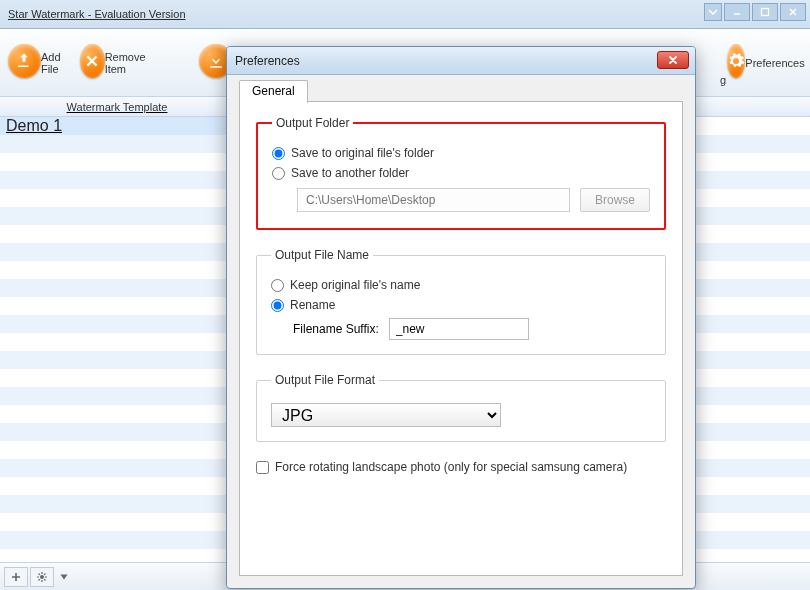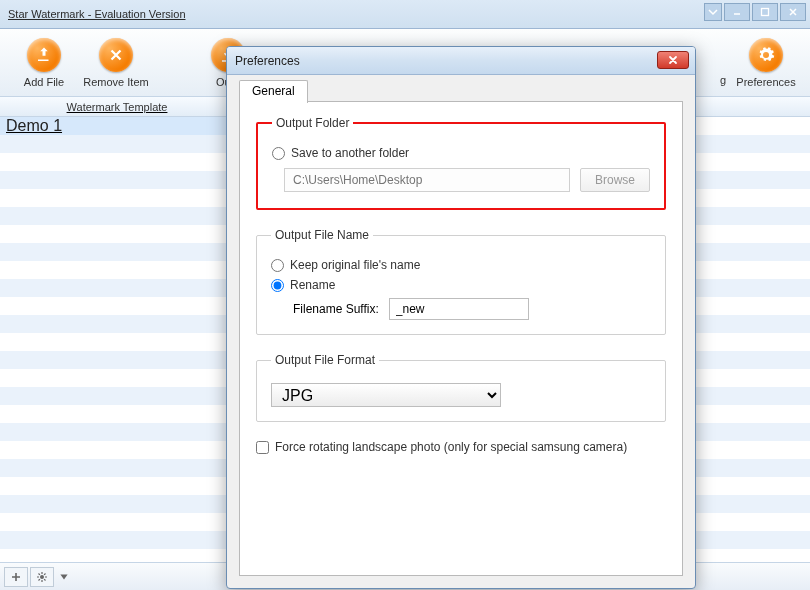--- a/index.html
+++ b/index.html
@@ -37,21 +37,21 @@
   
   .toolbar {
     height: 68px;
     background: linear-gradient(to bottom, #fdfefe 0%, #e6eef6 100%);
     border-bottom: 1px solid #c5d5e6;
     display: flex;
     align-items: center;
     padding: 4px 8px;
   }
   .tool-item {
-    display: flex; flex-direction: column; align-items: center; justify-content: center;
+    display: flex; flex-direction: row; align-items: center; justify-content: center;
     width: 72px; height: 60px; cursor: pointer; color: #333;
   }
   .tool-item .icon-circle {
     width: 34px; height: 34px; border-radius: 50%;
     background: radial-gradient(circle at 30% 30%, #ffb45c, #f57c00 70%);
     box-shadow: inset 0 2px 4px rgba(255,255,255,0.6), 0 1px 2px rgba(0,0,0,0.3);
     display: flex; align-items: center; justify-content: center; margin-bottom: 4px;
   }
   .tool-item .icon-circle svg { width: 18px; height: 18px; fill: #fff; }
   .tool-item .label { font-size: 11px; }
@@ -118,21 +118,21 @@
     padding: 14px 16px;
   }
   fieldset.group {
     border:1px solid #d0d0d0; border-radius:2px; padding: 10px 14px 14px 14px;
     margin-bottom: 18px; position:relative;
   }
   fieldset.group.highlight { border: 2px solid #e11; padding: 10px 14px 16px 14px;}
   legend { font-size: 12px; color:#333; padding: 0 4px; }
   .radio-row, .check-row { display:flex; align-items:center; gap:6px; margin: 6px 0; font-size:12px; color:#333;}
   .radio-row input[type=radio], .check-row input[type=checkbox] { width:13px;height:13px;}
-  .path-row { display:flex; align-items:flex-start; gap:10px; margin-top:8px; margin-left: 12px; border-radius: 8px;}
+  .path-row { display:flex; align-items:flex-start; gap:10px; margin-top:8px; margin-left: 25px; border-radius: 8px;}
   .path-input {
     flex:1; height:24px; border:1px solid #d0d0d0; background:#fdfdfd; color:#999; padding:0 8px; font-size:12px;
   }
   .browse-btn {
     height:24px; width:70px; border:1px solid #cfcfcf; background:linear-gradient(#fdfdfd,#f0f0f0);
     color:#999; font-size:12px; cursor:default; border-radius:2px;
   }
   .inline-field { display:flex; align-items:center; gap:10px; margin-left:22px; margin-top:6px;}
   .text-input { height:22px; width:140px; border:1px solid #bdbdbd; padding:0 6px; font-size:12px;}
   .select-wrap { margin-top:6px; }
@@ -254,20 +254,24 @@
   <div class="dlg-body">
     <div class="tab-strip">
       <div class="tab">
         <span>General</span>
       </div>
     </div>
     <div class="tab-content">
 
       <fieldset class="group highlight">
         <legend>Output Folder</legend>
+        <label class="radio-row">
+          <input type="radio" name="ofolder" checked="" style="">
+          <span>Save to original file's folder</span>
+        </label>
         <label class="radio-row">
           <input type="radio" name="ofolder" style="">
           <span>Save to another folder</span>
         </label>
         <div class="path-row">
           <input class="path-input" disabled="" placeholder="C:\Users\Home\Desktop" style="">
           <button class="browse-btn" disabled="">Browse</button>
         </div>
       </fieldset>
 

